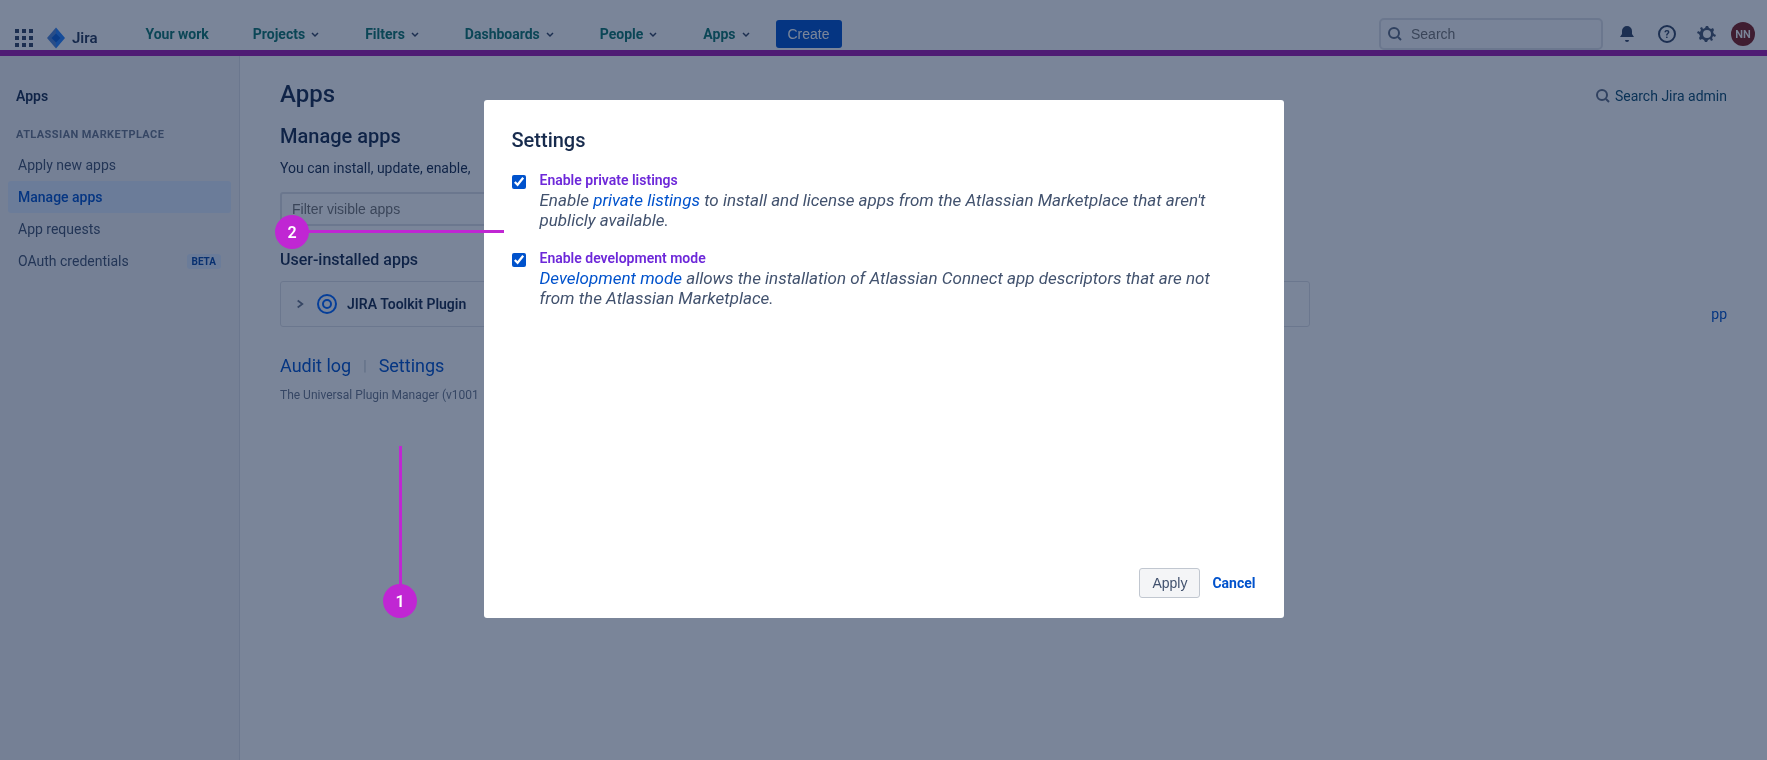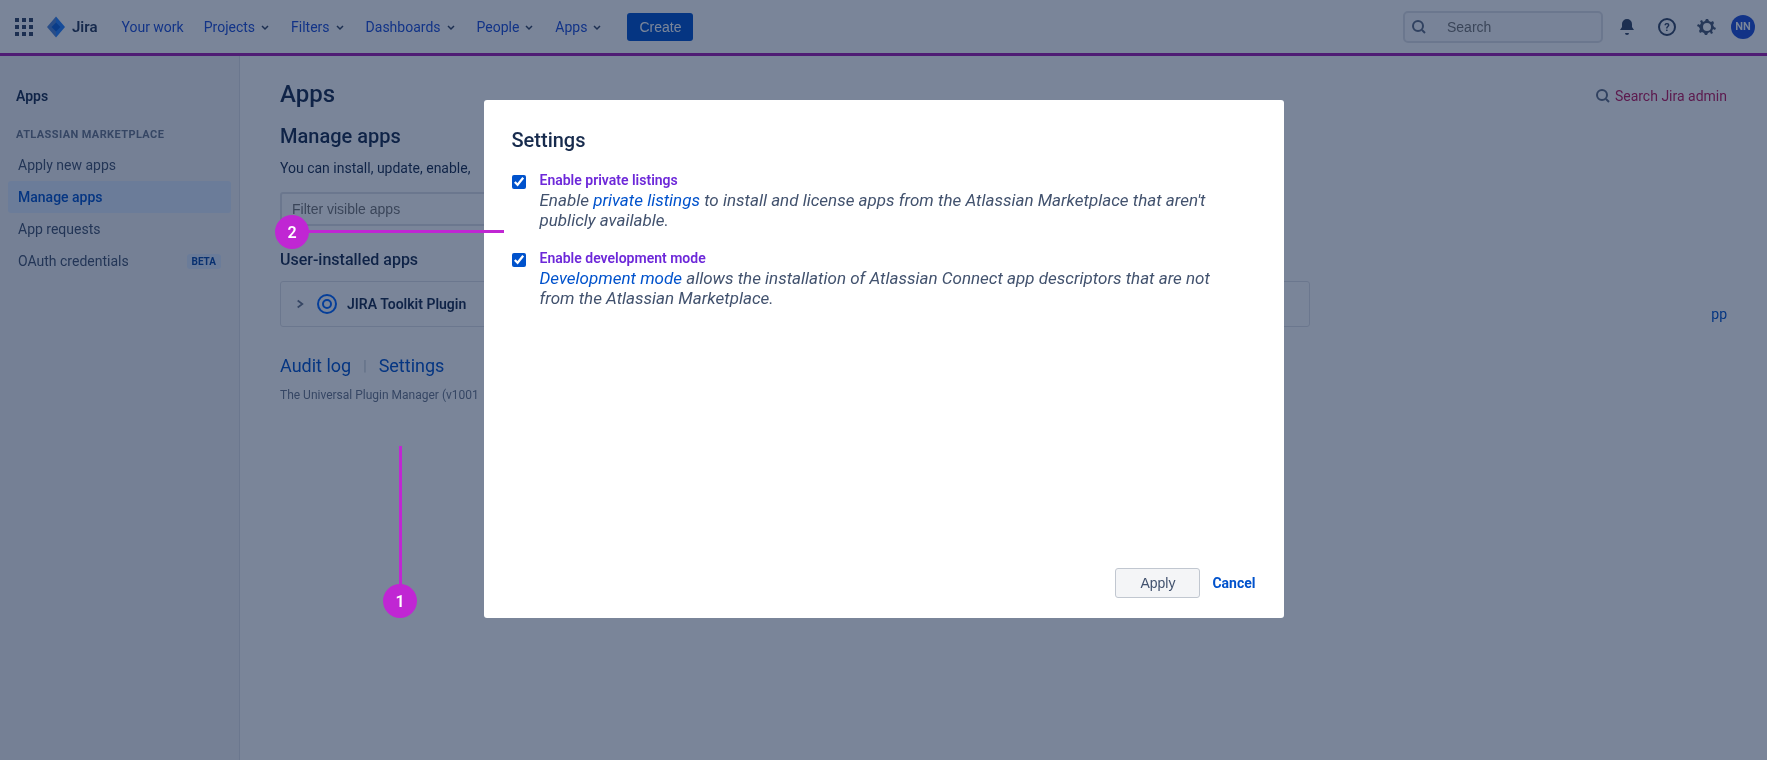--- a/index.html
+++ b/index.html
@@ -11,51 +11,51 @@
   position: relative;
   overflow: hidden;
   font-size: 14px;
   color: #172B4D;
 }
 
 
 .topnav {
   height: 56px;
   display: flex;
-  align-items: center;
+  align-items: flex-end;
   padding: 0 12px;
-  border-bottom: 3px solid #a21caf;
+  border-bottom: 6px solid #a21caf;
   background: #fff;
 }
 .app-switcher { width: 24px; height: 24px; margin-right: 8px; display: flex; align-items: center; justify-content: center; cursor: pointer; }
 .logo-wrap { display: flex; align-items: center; gap: 4px; margin-right: 16px; }
 .logo-mark { width: 24px; height: 24px; }
 .logo-text { font-weight: 600; color: #253858; font-size: 15px; }
 .navitems { display: flex; align-items: center; gap: 4px; }
-.navitem { padding: 8px 8px; color: #1d4ed8; font-weight: 400; display: flex; align-items: center; gap: 4px; cursor: pointer; border-radius: 3px; font-size: 14px; }
+.navitem { padding: 8px 8px; color: #0f766e; font-weight: 700; display: flex; align-items: center; gap: 4px; cursor: pointer; border-radius: 3px; font-size: 14px; margin-left: 24px; }
 .navitem .chev { width: 12px; height: 12px; }
 .create-btn { margin-left: 12px; background: #0052CC; color: #fff; padding: 6px 12px; border: none; border-radius: 3px; font-weight: 500; cursor: pointer; font-size: 14px; }
 .topnav-right { margin-left: auto; display: flex; align-items: center; gap: 8px; }
 .search-wrap { position: relative; }
-.search-input { width: 200px; padding: 6px 8px 6px 42px; border: 2px solid #DFE1E6; border-radius: 5px; background: #fafbfc; font-size: 14px; }
+.search-input { width: 224px; padding: 6px 8px 6px 30px; border: 2px solid #DFE1E6; border-radius: 5px; background: #fafbfc; font-size: 14px; }
 .search-icon-pos { position: absolute; left: 8px; top: 50%; transform: translateY(-50%); color: #5E6C84; }
 .icon-btn { width: 32px; height: 32px; display: flex; align-items: center; justify-content: center; color: #344563; cursor: pointer; border-radius: 50%; }
-.avatar { width: 24px; height: 24px; border-radius: 50%; background: #1d4ed8; color: #fff; display: flex; align-items: center; justify-content: center; font-size: 11px; font-weight: 600; }
+.avatar { width: 24px; height: 24px; border-radius: 50%; background: #7f1d1d; color: #fff; display: flex; align-items: center; justify-content: center; font-size: 11px; font-weight: 600; }
 
 
 .body-wrap { display: flex; height: calc(100% - 56px); }
 .sidebar { width: 240px; background: #F4F5F7; border-right: 1px solid #DFE1E6; padding: 24px 8px; }
 .sidebar-title { font-size: 14px; font-weight: 600; color: #172B4D; padding: 8px; margin-bottom: 16px; }
 .sidebar-section { font-size: 11px; font-weight: 700; color: #6B778C; letter-spacing: 0.4px; padding: 0 8px 8px; text-transform: uppercase; }
 .sidebar-item { padding: 8px 10px; color: #42526E; border-radius: 3px; cursor: pointer; font-size: 14px; display: flex; align-items: center; justify-content: space-between; }
 .sidebar-item.active { background: #DEEBFF; color: #0052CC; font-weight: 500; }
 .beta-badge { background: #DEEBFF; color: #0747A6; font-size: 10px; font-weight: 700; padding: 2px 5px; border-radius: 3px; margin-left: 15px; }
 
 .main { flex: 1; padding: 24px 40px; position: relative; }
-.search-admin { position: absolute; right: 40px; top: 32px; display: flex; align-items: center; gap: 4px; color: #be185d; cursor: pointer; font-size: 14px; }
+.search-admin { position: absolute; right: 40px; top: 32px; display: flex; align-items: center; gap: 4px; color: #0c4a6e; cursor: pointer; font-size: 14px; }
 h1.page-title { font-size: 24px; font-weight: 500; margin-bottom: 16px; }
 h2.section-title { font-size: 20px; font-weight: 500; margin-bottom: 12px; }
 .desc-text { color: #172B4D; font-size: 14px; margin-bottom: 16px; }
 .filter-input { width: 220px; padding: 7px 10px; border: 2px solid #DFE1E6; border-radius: 3px; font-size: 14px; margin-bottom: 24px; }
 h3.list-title { font-size: 16px; font-weight: 500; margin-bottom: 12px; }
 .app-row { border: 1px solid #DFE1E6; border-radius: 3px; padding: 12px; display: flex; align-items: center; gap: 10px; width: 1030px; }
 .app-row .chev-r { color: #6B778C; }
 .app-icon { width: 20px; height: 20px; border: 2px solid #0065FF; border-radius: 50%; position: relative; }
 .app-icon::after { content: ''; position: absolute; width: 6px; height: 6px; border: 2px solid #0065FF; border-radius: 50%; top: 50%; left: 50%; transform: translate(-50%,-50%); }
 .app-name { font-weight: 600; color: #172B4D; }
@@ -68,21 +68,21 @@
 
 .overlay { position: absolute; inset: 0; background: rgba(9,30,66,0.54); display: flex; align-items: flex-start; justify-content: center; }
 .modal { background: #fff; width: 800px; margin-top: 100px; border-radius: 3px; padding: 28px 28px 20px; position: relative; }
 .modal-title { font-size: 20px; font-weight: 500; color: #172B4D; margin-bottom: 20px; }
 .check-row { display: flex; gap: 14px; margin-bottom: 20px; align-items: flex-start; }
 .check-row input[type=checkbox] { width: 14px; height: 14px; margin-top: 3px; accent-color: #0052CC; flex-shrink: 0; }
 .check-label { font-weight: 600; color: #6d28d9; margin-bottom: 2px; }
 .check-desc { color: #42526E; font-size: 17px; max-width: 680px; font-style: italic; }
 .check-desc a { color: #0052CC; text-decoration: none; }
 .modal-footer { display: flex; justify-content: flex-end; gap: 12px; margin-top: 260px; align-items: center; }
-.apply-btn { background: #F4F5F7; border: 1px solid #C1C7D0; padding: 6px 24px; border-radius: 3px; cursor: pointer; font-size: 14px; color: #42526E; }
+.apply-btn { background: #F4F5F7; border: 1px solid #C1C7D0; padding: 6px 12px; border-radius: 3px; cursor: pointer; font-size: 14px; color: #42526E; }
 .cancel-link { color: #0052CC; cursor: pointer; font-size: 14px; font-weight: bold; }
 
 
 .anno-line { position: absolute; background: #C026D3; z-index: 100; }
 .anno-circle { position: absolute; width: 34px; height: 34px; border-radius: 50%; background: #C026D3; color: #fff; display: flex; align-items: center; justify-content: center; font-weight: 600; z-index: 101; font-size: 16px; }
 
 svg { display: block; }
 </style>
 </head>
 <body>

